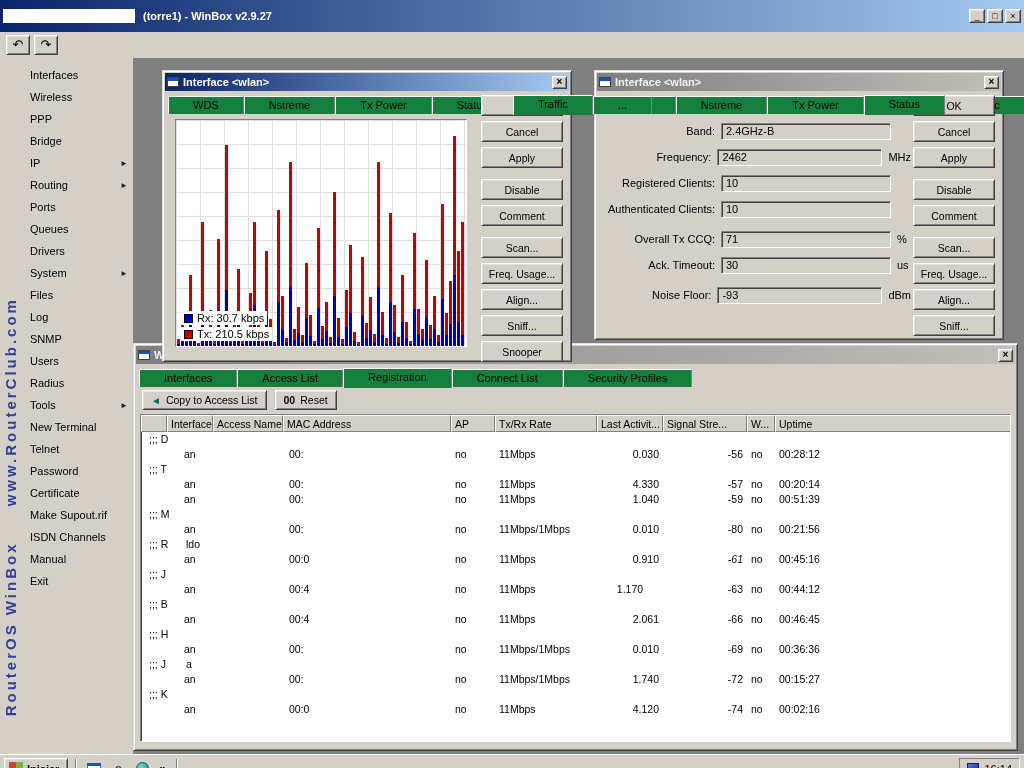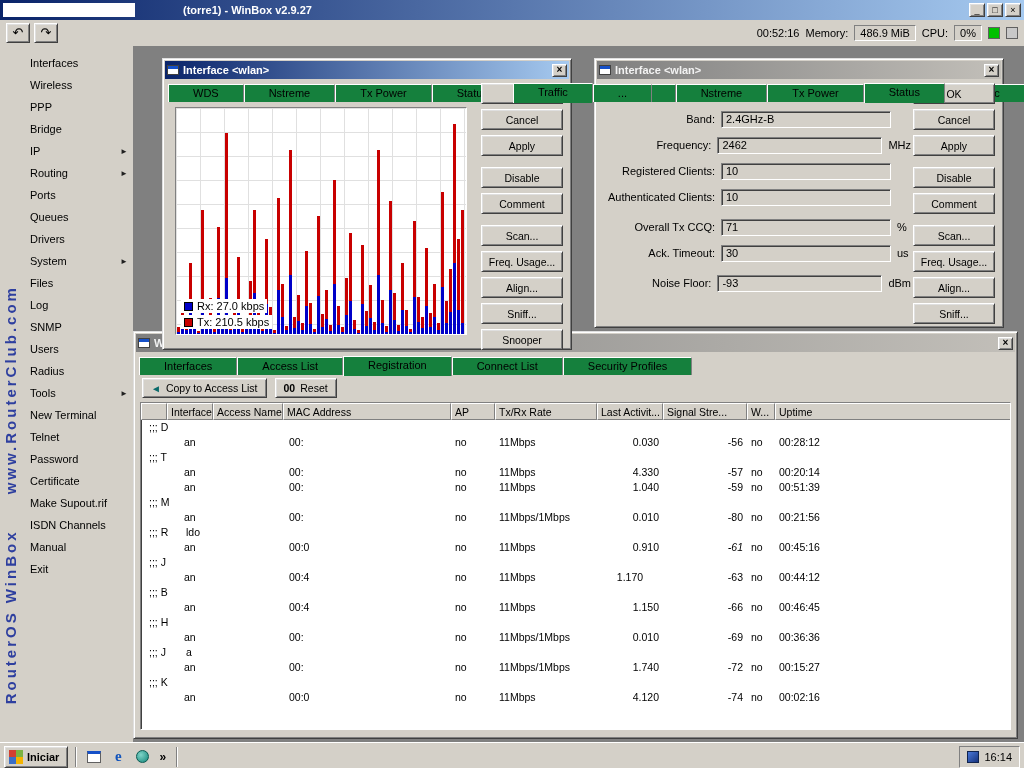--- a/index.html
+++ b/index.html
@@ -4,22 +4,22 @@
 <style>
   * { box-sizing: border-box; margin:0; padding:0; }
   html,body { width:1024px; height:768px; overflow:hidden; }
   body { font-family:"Liberation Sans", sans-serif; font-size:11px; background:#d4d0c8; color:#000; }
 
   
   .r3 { background:#d4d0c8; border:1px solid; border-color:#ffffff #404040 #404040 #ffffff;
         box-shadow: inset 1px 1px 0 #dfdfdf, inset -1px -1px 0 #808080; }
 
   
-  #titlebar { height:20px; background:linear-gradient(90deg,#0a246a,#a6caf0);
-    display:flex; align-items:center; padding:8px 3px; color:#fff; font-weight:bold;gap:40px; }
+  #titlebar { height:32px; background:linear-gradient(90deg,#0a246a,#a6caf0);
+    display:flex; align-items:center; padding:8px 3px; color:#fff; font-weight:bold; }
   #title-redaction { width:132px; height:14px; background:#ffffff; margin-right:8px; }
   .tb-btns { margin-left:auto; display:flex; gap:2px; }
   .wbtn { width:16px; height:14px; font-size:9px; line-height:11px; text-align:center;
     color:#000; font-family:"Liberation Sans",sans-serif; cursor:default; }
 
   
   #toolbar { height:26px; display:flex; align-items:center; padding:0 6px; gap:4px; background:#d4d0c8; }
   .toolbtn { width:24px; height:20px; font-size:13px; line-height:16px; text-align:center; }
   .tb-right { margin-left:auto; display:flex; align-items:center; gap:6px; }
   .inset2 { display:inline-block; padding:1px 5px; border:1px solid; border-color:#808080 #fff #fff #808080; }
@@ -124,29 +124,20 @@
   <div class="tb-btns">
     <button class="wbtn r3">_</button>
     <button class="wbtn r3">□</button>
     <button class="wbtn r3">×</button>
   </div>
 </div>
 
 <div id="toolbar">
   <button class="toolbtn r3">↶</button>
   <button class="toolbtn r3">↷</button>
-  <div class="tb-right">
-    <span>00:52:16</span>
-    <span>Memory:</span>
-    <span class="inset2">486.9 MiB</span>
-    <span>CPU:</span>
-    <span class="inset2">0%</span>
-    <span class="led" style="background:#00c000"></span>
-    <span class="led" style="background:#c8c8c8"></span>
-  </div>
 </div>
 
 <div id="main">
 
   <div id="sidebar">
     <div id="brand">
       <span>RouterOS WinBox</span>
       <span class="site">www.RouterClub.com</span>
     </div>
     <div id="sidebar-menu">
@@ -380,21 +371,21 @@
             <div class="trow">
               <span class="cfrag1">;;; B</span>
             </div>
             <div class="trow">
               <div class="tcell" style="width: 26px;"></div>
               <div class="tcell iface" style="width: 46px;">an</div>
               <div class="tcell" style="width: 70px;"></div>
               <div class="tcell mac" style="width: 168px;">00:4</div>
               <div class="tcell" style="width: 44px;">no</div>
               <div class="tcell" style="width: 102px;">11Mbps</div>
-              <div class="tcell right" style="width: 66px;">1.150</div>
+              <div class="tcell right" style="width: 66px;">2.061</div>
               <div class="tcell right" style="width: 84px;">-66</div>
               <div class="tcell" style="width: 28px;">no</div>
               <div class="tcell" style="width: 237px;">00:46:45</div>
             </div>
             <div class="trow">
               <span class="cfrag1">;;; H</span>
             </div>
             <div class="trow">
               <div class="tcell" style="width: 26px;"></div>
               <div class="tcell iface" style="width: 46px;">an</div>
@@ -662,21 +653,21 @@
             <div class="bar" style="left: 265px; width: 3px; height: 47px; background: rgb(0, 0, 200);"></div>
             <div class="bar" style="left: 269px; width: 3px; height: 11px; background: rgb(0, 0, 200);"></div>
             <div class="bar" style="left: 273px; width: 3px; height: 22px; background: rgb(0, 0, 200);"></div>
             <div class="bar" style="left: 277px; width: 3px; height: 71px; background: rgb(0, 0, 200);"></div>
             <div class="bar" style="left: 281px; width: 3px; height: 24px; background: rgb(0, 0, 200);"></div>
             <div class="bar" style="left: 285px; width: 3px; height: 11px; background: rgb(0, 0, 200);"></div>
           </div>
         <div id="legend">
             <div class="legitem">
               <span class="swatch" style="background: rgb(0, 0, 200);"></span>
-              <span>Rx: 27.0 kbps</span>
+              <span>Rx: 30.7 kbps</span>
             </div>
             <div class="legitem">
               <span class="swatch" style="background: rgb(200, 0, 0);"></span>
               <span>Tx: 210.5 kbps</span>
             </div>
           </div>
       </div>
       <div class="btnstack" id="traffic-buttons" style="left:318px; top:24px;">
           <button class="stackbtn r3">OK</button>
           <button class="stackbtn r3">Cancel</button>

